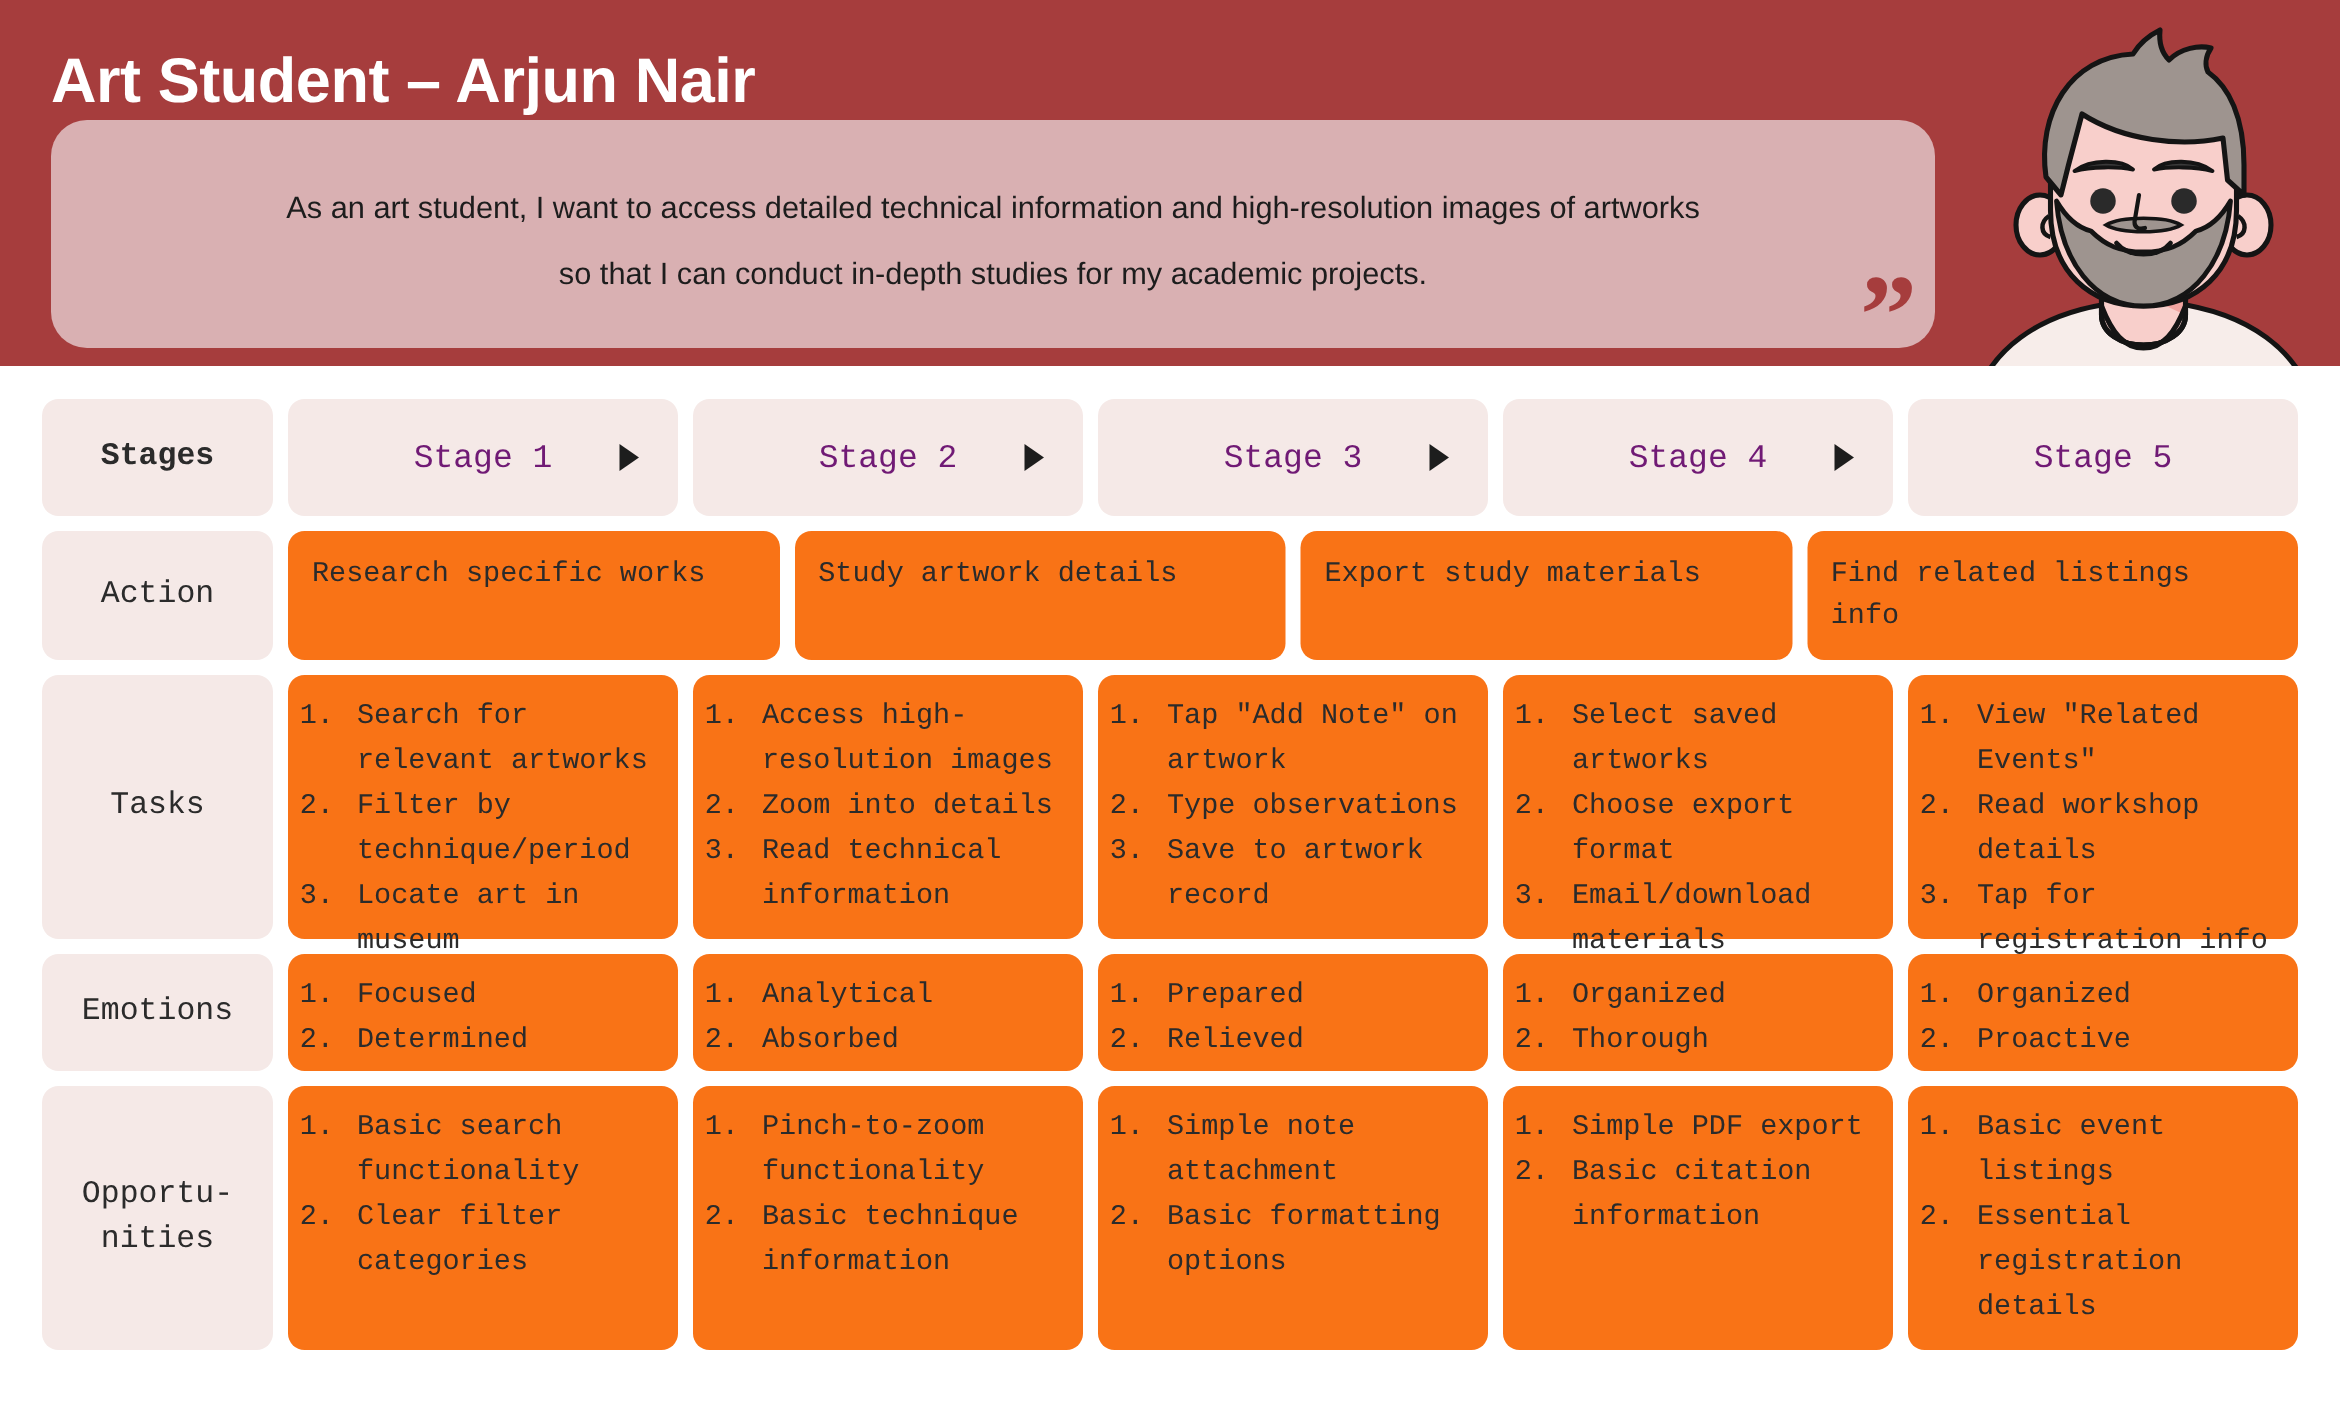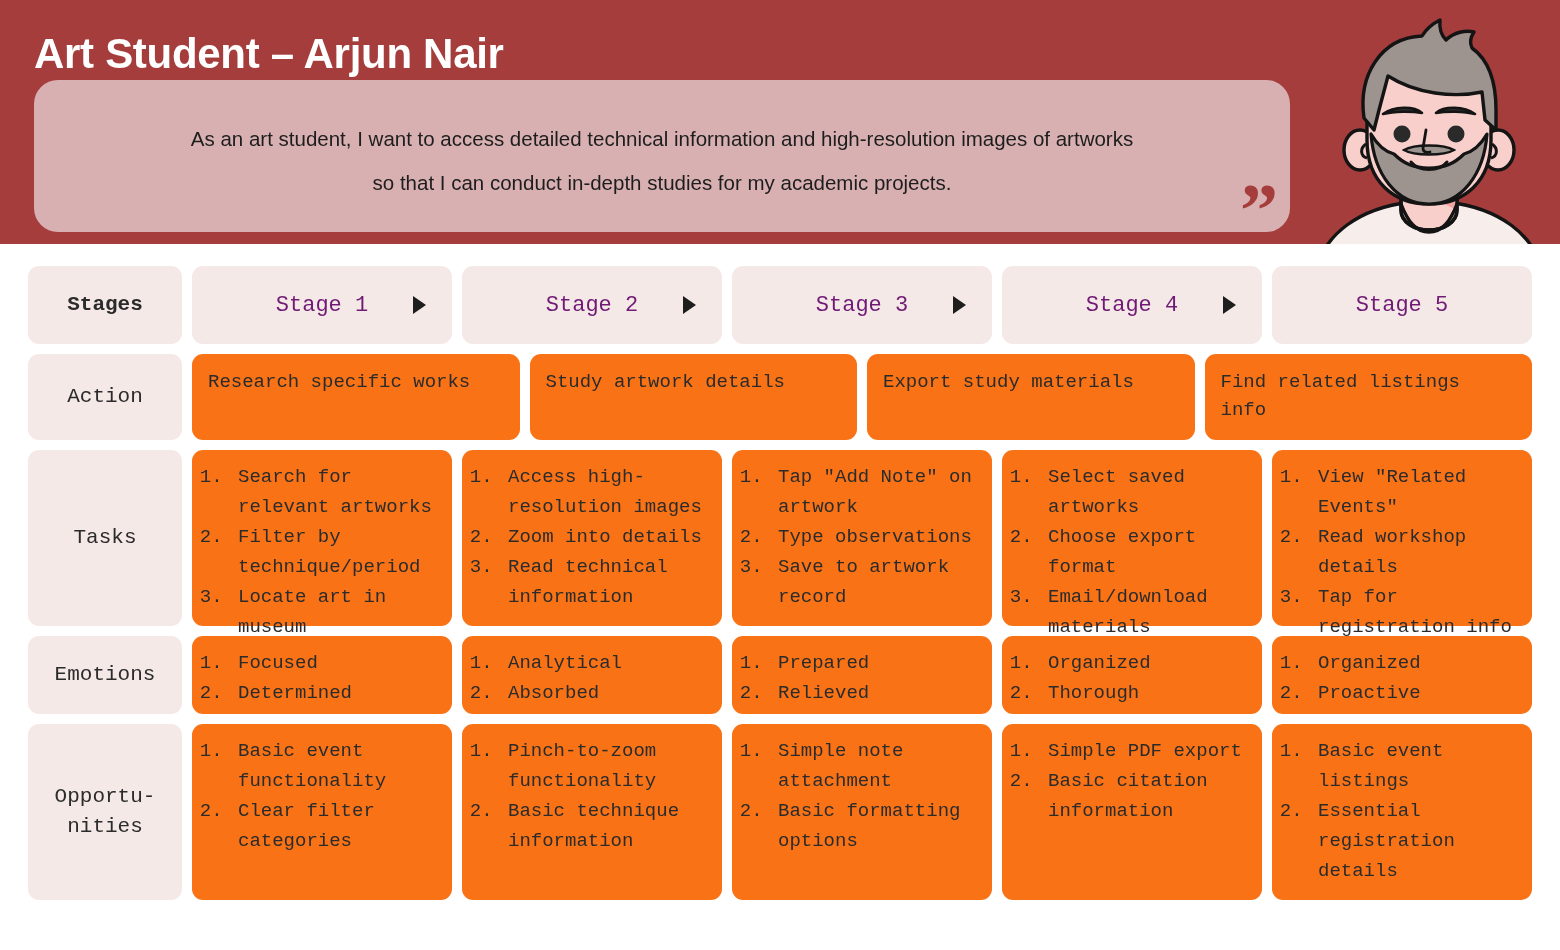--- a/index.html
+++ b/index.html
@@ -329,21 +329,21 @@
           <li>Organized</li>
           <li>Proactive</li>
         </ol>
     </div>
   </div>
 
   <div class="grid-row row-opp">
     <div class="cell-label">Opportu-<br>nities</div>
     <div class="cell-content">
       <ol class="items">
-          <li>Basic event functionality</li>
+          <li>Basic search functionality</li>
           <li>Clear filter categories</li>
         </ol>
     </div>
     <div class="cell-content">
       <ol class="items">
           <li>Pinch-to-zoom functionality</li>
           <li>Basic technique information</li>
         </ol>
     </div>
     <div class="cell-content">

